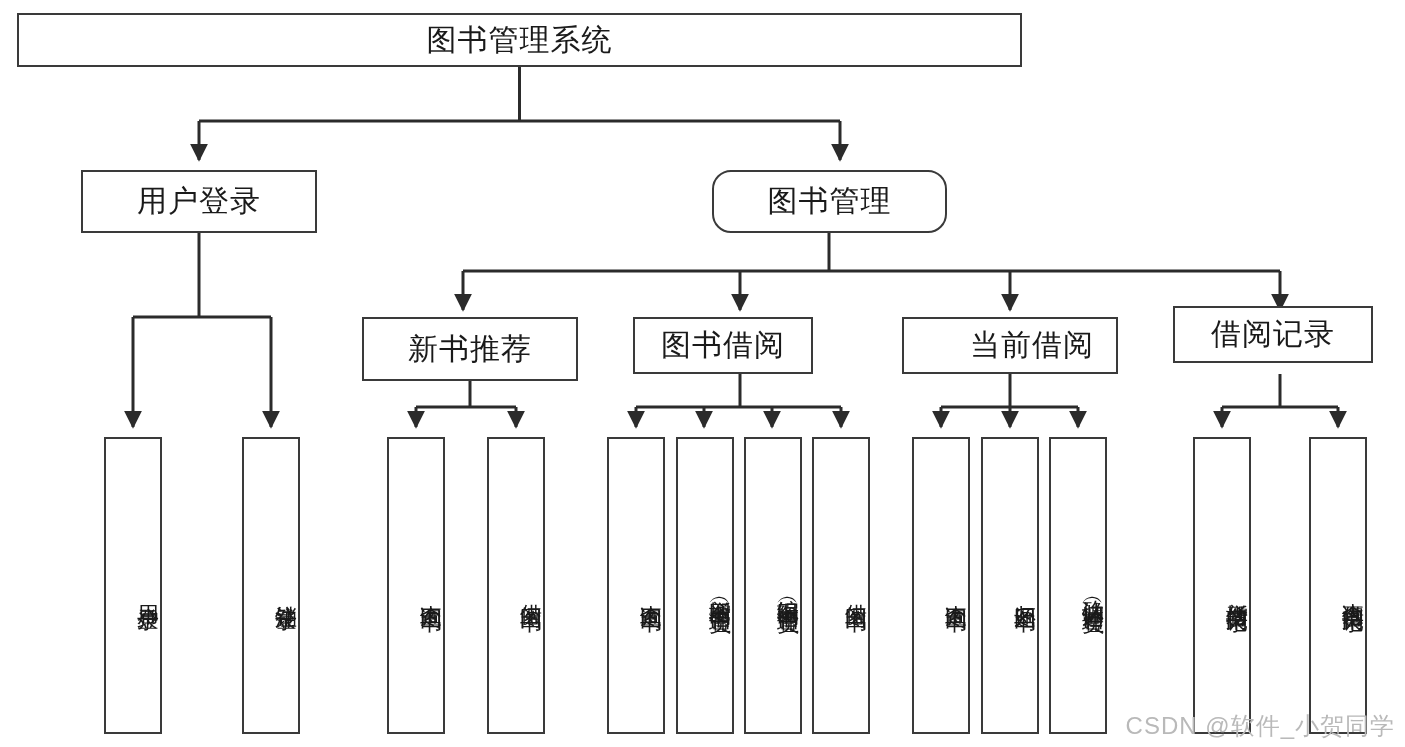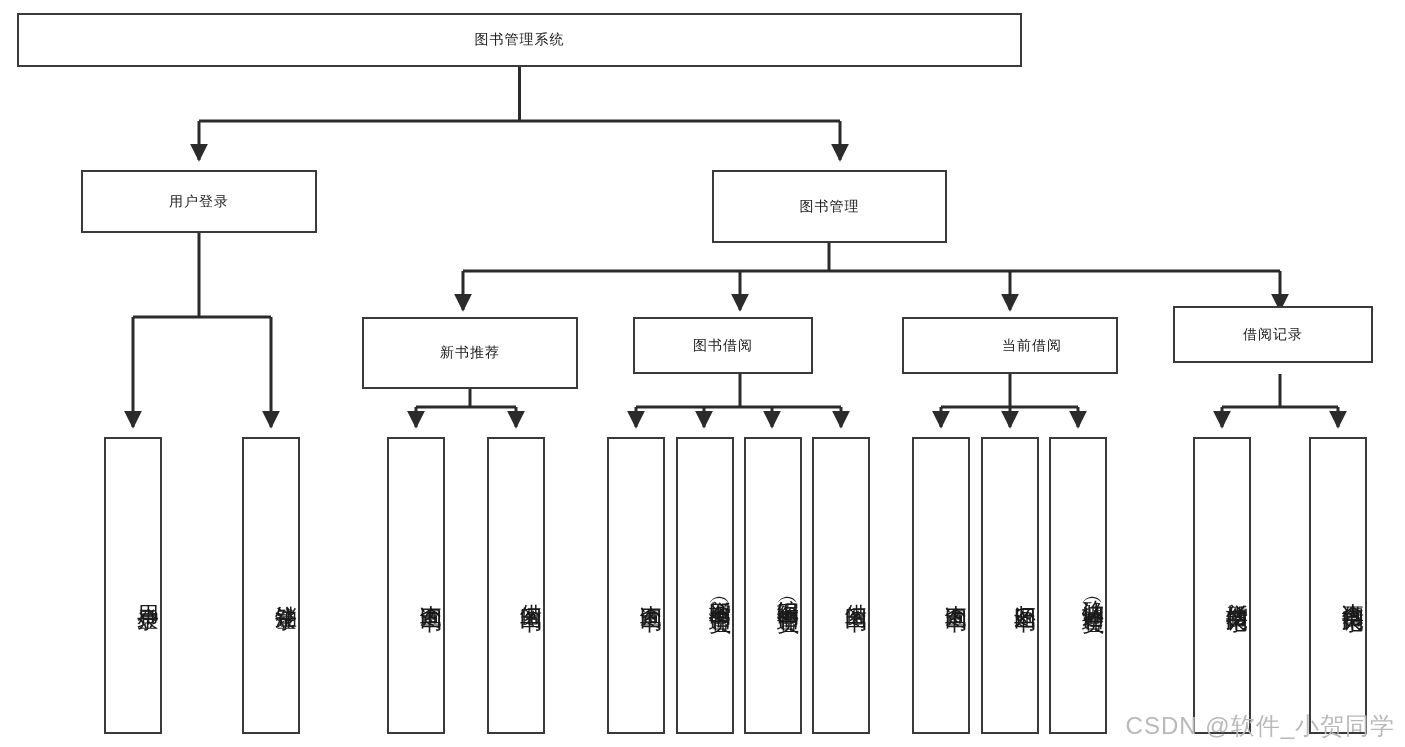--- a/index.html
+++ b/index.html
@@ -29,21 +29,21 @@
     position: absolute;
     box-sizing: border-box;
     border: 2px solid #3a3a3a;
     background: #ffffff;
     display: flex;
     align-items: center;
     justify-content: center;
     color: #1a1a1a;
   }
   .node.horiz {
-    font-size: 14px;
+    font-size: 30px;
     letter-spacing: 1px;
   }
   .node.vert {
     writing-mode: vertical-rl;
     text-orientation: upright;
     font-size: 22px;
     letter-spacing: 2px;
     align-items: flex-start;
     justify-content: center;
     padding-top: 10px;
@@ -124,25 +124,25 @@
     </g>
   </svg>
 
   <div class="node horiz" style="left:17px; top:13px; width:1005px; height:54px;">
     <span class="label">图书管理系统</span>
   </div>
 
   <div class="node horiz" style="left:81px; top:170px; width:236px; height:63px;">
     <span class="label">用户登录</span>
   </div>
-  <div class="node horiz" style="left:712px; top:170px; width:235px; height:73px;">
+  <div class="node horiz" style="left:712px; top:170px; width:235px; height:63px;border-radius:19px;">
     <span class="label">图书管理</span>
   </div>
 
-  <div class="node horiz" style="left:362px; top:317px; width:216px; height:72px;">
+  <div class="node horiz" style="left:362px; top:317px; width:216px; height:64px;">
     <span class="label">新书推荐</span>
   </div>
   <div class="node horiz" style="left:633px; top:317px; width:180px; height:57px;">
     <span class="label">图书借阅</span>
   </div>
   <div class="node horiz" style="left:902px; top:317px; width:216px; height:57px;padding-left:44px;">
     <span class="label">当前借阅</span>
   </div>
   <div class="node horiz" style="left:1173px; top:306px; width:200px; height:57px;">
     <span class="label">借阅记录</span>

